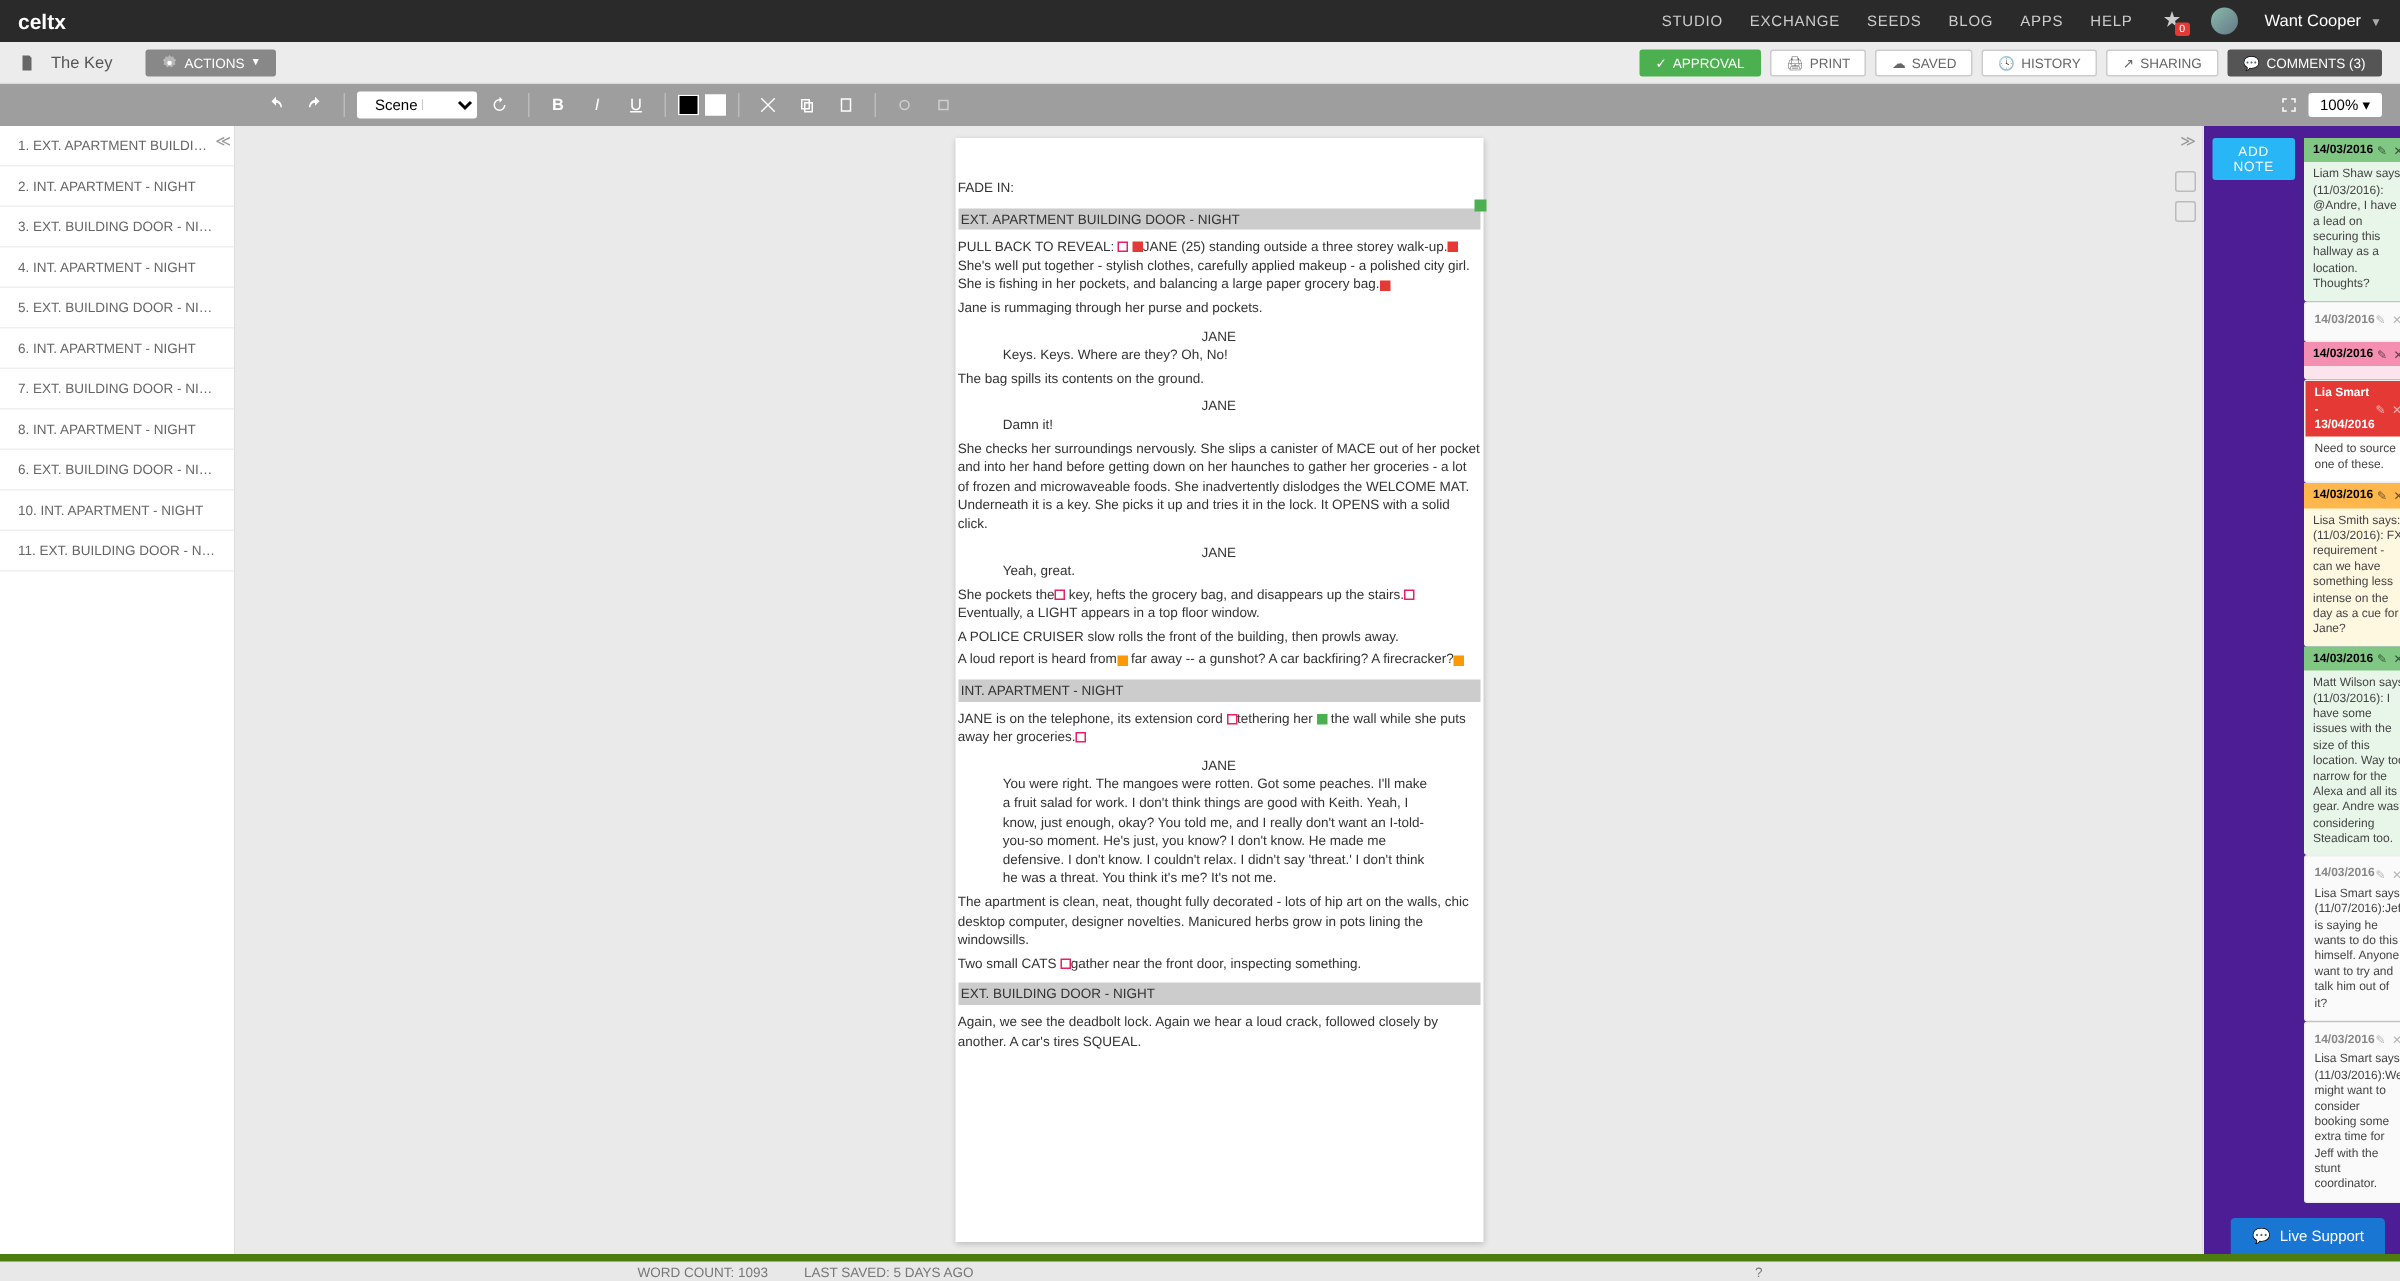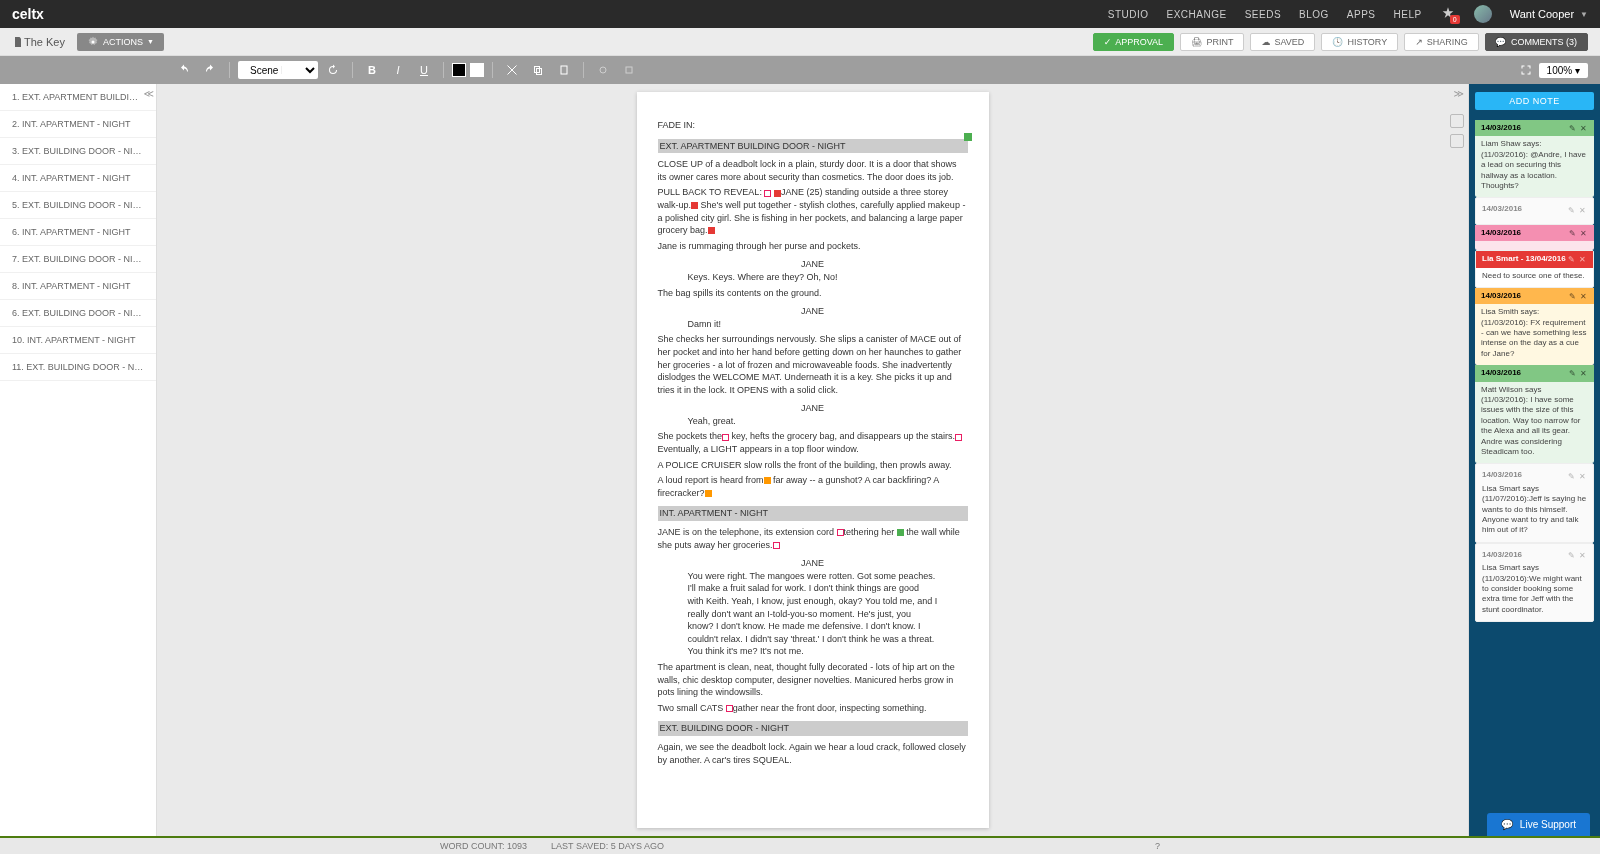--- a/index.html
+++ b/index.html
@@ -12,21 +12,21 @@
 .header-right a { color: #ccc; text-decoration: none; font-size: 10px; letter-spacing: 0.5px; }
 .notif { position: relative; width: 16px; height: 16px; }
 .notif svg { width: 16px; height: 16px; fill: #ccc; }
 .notif-badge { position: absolute; bottom: -2px; right: -4px; background: #e53935; color: #fff; font-size: 7px; padding: 1px 3px; border-radius: 2px; }
 .avatar { width: 18px; height: 18px; border-radius: 50%; background: linear-gradient(135deg,#8ba,#678); }
 .user-name { color: #fff; font-size: 11px; }
 .dropdown-caret { font-size: 8px; color: #aaa; margin-left: -12px; }
 
 
 .subheader { height: 28px; background: #ececec; border-bottom: 1px solid #ddd; display: flex; align-items: center; padding: 0 12px; font-size: 11px; color: #555; }
-.subheader-left { display: flex; align-items: center; }
+.subheader-left { display: flex; align-items: center; gap: 10px; }
 .subheader-left svg { width: 12px; height: 12px; fill: #666; }
 .actions-btn { margin-left: 12px; background: #888; color: #fff; padding: 3px 10px; font-size: 9px; border-radius: 2px; display: flex; align-items: center; gap: 4px; cursor: pointer; }
 .subheader-right { margin-left: auto; display: flex; gap: 6px; }
 .sh-btn { background: #fff; border: 1px solid #ccc; padding: 3px 10px; font-size: 9px; color: #666; border-radius: 2px; cursor: pointer; display: flex; align-items: center; gap: 4px; }
 .sh-btn.approval { background: #4caf50; color: #fff; border-color: #4caf50; }
 .sh-btn.comments { background: #555; color: #fff; border-color: #555; }
 
 
 .toolbar { height: 28px; background: #9e9e9e; display: flex; align-items: center; padding: 0 12px; gap: 4px; }
 .tb-btn { width: 22px; height: 20px; display: flex; align-items: center; justify-content: center; cursor: pointer; border-radius: 2px; }
@@ -43,56 +43,56 @@
 
 .main { display: flex; height: calc(100vh - 84px - 18px); }
 
 
 .scene-list { width: 157px; background: #fff; border-right: 1px solid #ddd; overflow-y: auto; position: relative; }
 .scene-item { padding: 8px 12px; font-size: 9px; color: #666; border-bottom: 1px solid #f0f0f0; cursor: pointer; white-space: nowrap; overflow: hidden; text-overflow: ellipsis; }
 .collapse-left { position: absolute; top: 4px; right: 2px; font-size: 10px; color: #999; cursor: pointer; }
 
 
 .editor-area { flex: 1; background: #eaeaea; overflow-y: auto; display: flex; justify-content: center; padding: 8px 0; position: relative; }
-.page { width: 352px; background: #fff; box-shadow: 0 1px 4px rgba(0,0,0,0.2); padding: 24px 21px; font-family: 'Courier New', monospace; font-size: 9px; line-height: 1.4; color: #333; }
+.page { width: 352px; background: #fff; box-shadow: 0 1px 4px rgba(0,0,0,0.2); padding: 24px 2px; font-family: 'Courier New', monospace; font-size: 9px; line-height: 1.4; color: #333; }
 .scene-heading { background: #ccc; padding: 1px 2px; display: inline-block; margin: 4px 0 2px; width: 100%; position: relative; }
 .scene-heading .marker { position: absolute; right: -4px; top: -6px; width: 8px; height: 8px; background: #4caf50; }
 .action { margin: 3px 0; }
 .character { text-align: center; margin-top: 6px; }
 .dialogue { margin: 0 30px; }
 .marker-red { display: inline-block; width: 7px; height: 7px; background: #e53935; vertical-align: middle; }
 .marker-orange { display: inline-block; width: 7px; height: 7px; background: #ff9800; vertical-align: middle; }
 .marker-green { display: inline-block; width: 7px; height: 7px; background: #4caf50; vertical-align: middle; }
 .marker-pink-outline { display: inline-block; width: 7px; height: 7px; border: 1px solid #e91e63; vertical-align: middle; }
 .side-icons { position: absolute; right: 4px; top: 30px; display: flex; flex-direction: column; gap: 6px; }
 .side-icons div { width: 14px; height: 14px; border: 1px solid #bbb; border-radius: 2px; cursor: pointer; }
 .collapse-right { position: absolute; top: 4px; right: 4px; font-size: 10px; color: #999; cursor: pointer; }
 
 
-.notes-panel { width: 132px; background: #0c4a6e; border-left: 1px solid #ddd; padding: 8px 6px; overflow-y: auto; display: flex; flex-direction: column; gap: 6px; }
+.notes-panel { width: 132px; background: #4c1d95; border-left: 1px solid #ddd; padding: 8px 6px; overflow-y: auto; display: flex; gap: 6px; }
 .add-note-wrap { text-align: center; margin-bottom: 4px; }
 .note-card { border-radius: 2px; padding: 6px; font-size: 8px; line-height: 1.3; position: relative; }
 .note-header { display: flex; justify-content: space-between; align-items: center; margin-bottom: 3px; }
 .note-date { font-size: 8px; font-weight: bold; }
 .note-actions { display: flex; gap: 3px; }
 .note-actions span { width: 8px; height: 8px; cursor: pointer; opacity: 0.6; }
 .note-body { color: #444; }
 .note-card.green .note-header { background: #81c784; margin: -6px -6px 3px; padding: 3px 6px; }
 .note-card.green { background: #e8f5e9; }
 .note-card.plain { background: #fafafa; border: 1px solid #eee; }
 .note-card.plain .note-header { color: #888; }
 .note-card.pink .note-header { background: #f48fb1; margin: -6px -6px 3px; padding: 3px 6px; }
 .note-card.pink { background: #fce4ec; }
 .note-card.red .note-header { background: #e53935; margin: -6px -6px 3px; padding: 3px 6px; color: #fff; }
 .note-card.red { background: #fff; border: 1px solid #eee; }
 .note-card.orange .note-header { background: #ffb74d; margin: -6px -6px 3px; padding: 3px 6px; }
 .note-card.orange { background: #fff8e1; }
 
 
-.status-bar { height: 18px; background: #e8e8e8; border-top: 2px solid #4d7c0f; display: flex; align-items: center; padding: 0 20px; font-size: 9px; color: #777; }
+.status-bar { height: 18px; background: #e8e8e8; border-top: 5px solid #4d7c0f; display: flex; align-items: center; padding: 0 5px; font-size: 9px; color: #777; }
 .status-left { margin-left: 420px; display: flex; gap: 24px; }
 .status-right { margin-left: auto; }
 .live-support { position: fixed; bottom: 18px; right: 10px; background: #1976d2; color: #fff; padding: 6px 14px; font-size: 10px; border-radius: 3px 3px 0 0; cursor: pointer; display: flex; align-items: center; gap: 6px; }
 </style>
 </head>
 <body>
 
 <div class="header">
   <span class="logo">celtx</span>
   <div class="header-right">
@@ -231,21 +231,20 @@
 
   <div class="editor-area">
     <span class="collapse-right">≫</span>
     <div class="side-icons">
       <div></div>
       <div></div>
     </div>
     <div class="page">
       <div class="action">FADE IN:</div>
       <div class="scene-heading"><span>EXT. APARTMENT BUILDING DOOR - NIGHT</span><span class="marker"></span></div>
-      <div class="action">CLOSE UP of a deadbolt lock in a plain, sturdy door. It is a door that shows its owner cares more about security than cosmetics. The door does its job.</div>
       <div class="action">
         <span>PULL BACK TO REVEAL: </span><span class="marker-pink-outline"></span>
         <span class="marker-red"></span><span>JANE</span>
         <span> (25) standing outside a three storey walk-up.</span><span class="marker-red"></span><span> She's</span>
         <span>well put together - stylish clothes, carefully applied makeup - a polished city girl. She is fishing</span><span> in her pockets, and balancing a large paper grocery bag.</span><span class="marker-red"></span>
       </div>
       <div class="action">Jane is rummaging through her purse and pockets.</div>
       <div class="character">JANE</div>
       <div class="dialogue">Keys. Keys. Where are they? Oh, No!</div>
       <div class="action">The bag spills its contents on the ground.</div>

